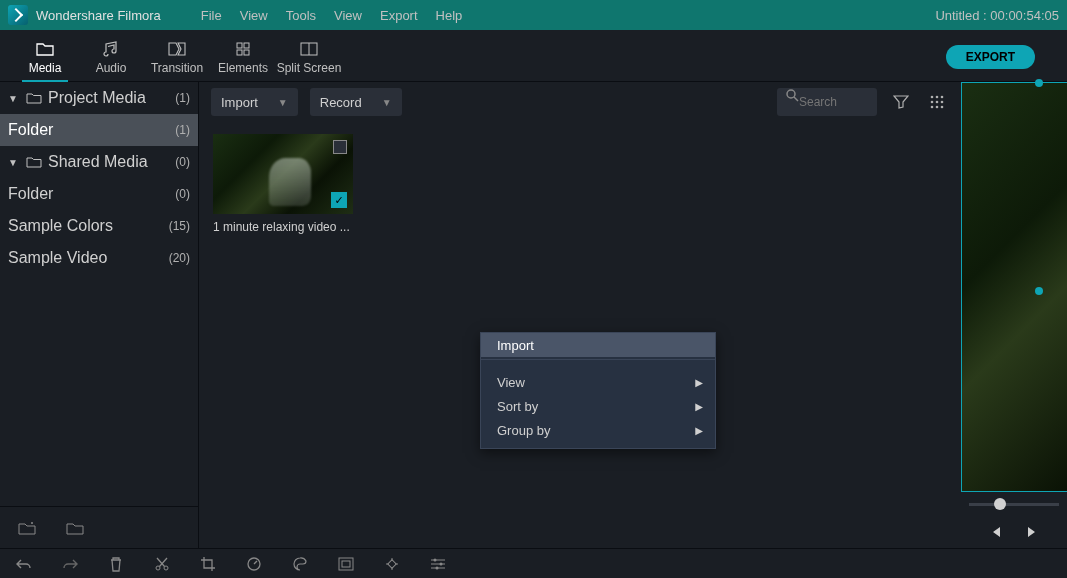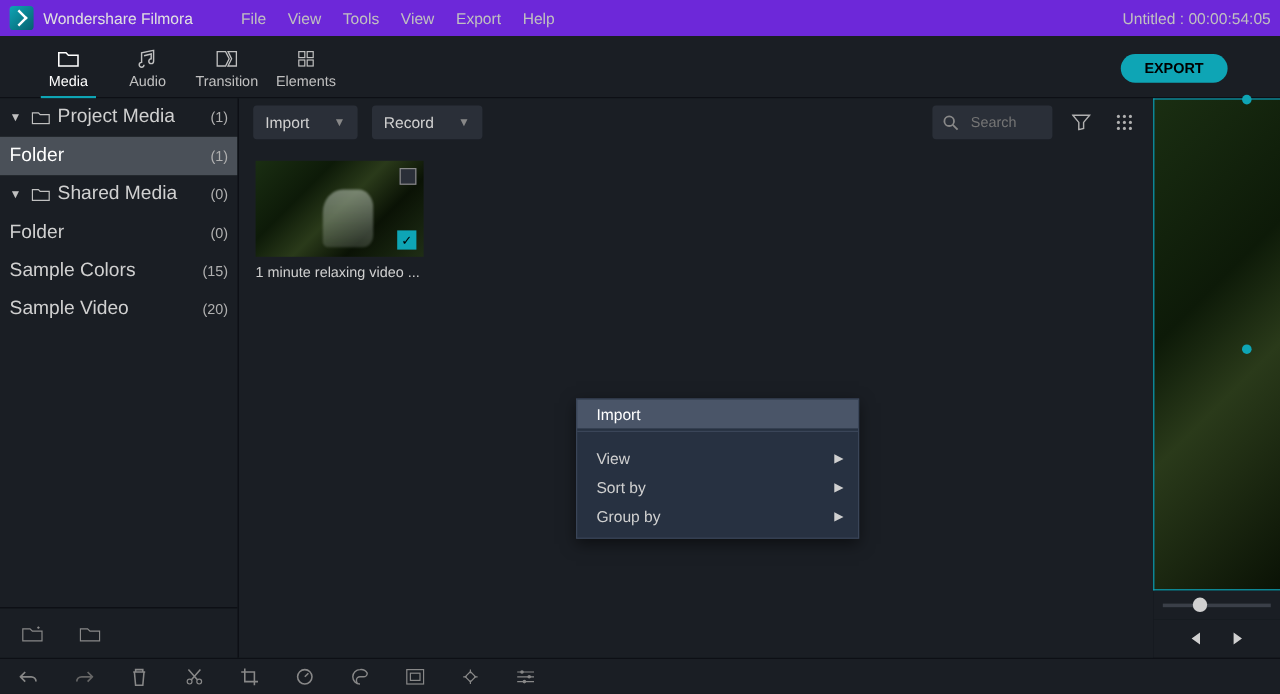--- a/index.html
+++ b/index.html
@@ -1,28 +1,28 @@
 <!DOCTYPE html>
 <html><head>
 <meta charset="utf-8">
 <style>
 * { margin: 0; padding: 0; box-sizing: border-box; font-family: -apple-system, "Segoe UI", Arial, sans-serif; }
 body { background: #1a1e24; color: #e0e0e0; font-size: 13px; width: 1067px; height: 578px; overflow: hidden; position: relative; }
 
 
-.titlebar { height: 30px; background: #6d28d9; display: flex; align-items: center; padding: 0 8px; }
+.titlebar { height: 30px; background: #0f766e; display: flex; align-items: center; padding: 0 8px; }
 .app-logo { width: 20px; height: 20px; background: linear-gradient(135deg, #0ea5b5, #06606e); border-radius: 3px; margin-right: 8px; position: relative; }
 .app-logo::after { content: ''; position: absolute; width: 8px; height: 8px; border-right: 2px solid #fff; border-top: 2px solid #fff; transform: rotate(45deg); top: 5px; left: 3px; }
 .app-title { font-size: 13px; color: #e0e0e0; margin-right: 40px; }
 .menubar { display: flex; gap: 18px; }
 .menu-item { color: #c0c0c0; font-size: 13px; cursor: pointer; }
 .project-title { margin-left: auto; color: #c0c0c0; font-size: 13px; }
 
 
-.toolbar { height: 50px; margin-top: 2px; display: flex; align-items: center; padding: 0 24px; border-bottom: 1px solid #0a0d12; }
+.toolbar { height: 50px; margin-top: 2px; display: flex; align-items: center; padding: 0 12px; border-bottom: 1px solid #0a0d12; }
 .tool-tab { display: flex; flex-direction: column; align-items: center; justify-content: center; width: 66px; height: 48px; cursor: pointer; color: #c0c0c0; position: relative; }
 .tool-tab.active { color: #fff; }
 .tool-tab.active::after { content: ''; position: absolute; bottom: -1px; left: 10px; right: 10px; height: 2px; background: #0ea5b5; }
 .tool-tab .icon { height: 20px; display: flex; align-items: center; justify-content: center; margin-bottom: 2px; }
 .tool-tab .lbl { font-size: 12px; }
 .export-btn { margin-left: auto; margin-right: 20px; background: #0ea5b5; color: #000; border: none; border-radius: 14px; padding: 5px 20px; font-size: 12px; font-weight: 600; cursor: pointer; }
 
 
 .content-row { display: flex; height: 466px; }
 
@@ -38,21 +38,21 @@
 .tree-count { color: #b0b0b0; font-size: 12px; }
 .sidebar-bottom { height: 42px; border-top: 1px solid #0a0d12; display: flex; align-items: center; padding: 0 18px; gap: 30px; }
 .collapse-handle { position: absolute; right: -8px; top: 226px; width: 8px; height: 20px; background: #1a1e24; display: flex; align-items: center; justify-content: center; cursor: pointer; }
 .collapse-handle::before { content: '◀'; font-size: 9px; color: #888; }
 
 
 .media-area { flex: 1; background: #1a1e24; display: flex; flex-direction: column; border-left: 1px solid #0a0d12; position: relative; }
 .media-bar { height: 36px; margin-top: 2px; display: flex; align-items: center; padding: 0 12px; gap: 12px; }
 .dd { background: #2a2f38; border-radius: 3px; height: 28px; padding: 0 10px; display: flex; align-items: center; gap: 20px; cursor: pointer; color: #d0d0d0; font-size: 13px; }
 .dd .chev { font-size: 10px; color: #888; }
-.search-box { margin-left: auto; background: #2a2f38; border-radius: 3px; height: 28px; width: 100px; display: flex; align-items: center; padding: 0 8px; gap: 10px; }
+.search-box { margin-left: auto; background: #2a2f38; border-radius: 3px; height: 28px; width: 100px; display: flex; padding: 0 8px; gap: 0; }
 .search-box input { background: transparent; border: none; color: #d0d0d0; outline: none; width: 60px; font-size: 12px; }
 .bar-icon { width: 24px; height: 24px; display: flex; align-items: center; justify-content: center; cursor: pointer; color: #b0b0b0; }
 
 .media-grid { flex: 1; padding: 14px; display: flex; align-content: flex-start; flex-wrap: wrap; gap: 14px; position: relative; }
 .media-thumb { width: 140px; }
 .thumb-img { width: 140px; height: 80px; background: linear-gradient(135deg, #1a2e12 0%, #0d1a08 30%, #2a3a1a 50%, #0a1205 70%, #1f2e15 100%); position: relative; cursor: pointer; }
 .thumb-img::before { content: ''; position: absolute; left: 40%; top: 30%; width: 30%; height: 60%; background: linear-gradient(180deg, rgba(200,210,200,0.5), rgba(180,190,180,0.2)); border-radius: 40% 30% 20% 10%; filter: blur(1px); }
 .thumb-badge-top { position: absolute; top: 6px; right: 6px; width: 14px; height: 14px; background: #2a2f38; border: 1px solid #888; }
 .thumb-badge-bot { position: absolute; bottom: 6px; right: 6px; width: 16px; height: 16px; background: #0ea5b5; display: flex; align-items: center; justify-content: center; color: #000; font-size: 11px; }
 .thumb-label { margin-top: 6px; font-size: 12px; color: #d0d0d0; white-space: nowrap; overflow: hidden; text-overflow: ellipsis; }
@@ -127,20 +127,29 @@
   <div class="tool-tab">
     <div class="icon">
       <svg width="16" height="16" viewBox="0 0 16 16">
           <rect x="2" y="2" width="5" height="5" fill="none" stroke="#c0c0c0"></rect>
           <rect x="9" y="2" width="5" height="5" fill="none" stroke="#c0c0c0"></rect>
           <rect x="2" y="9" width="5" height="5" fill="none" stroke="#c0c0c0"></rect>
           <rect x="9" y="9" width="5" height="5" fill="none" stroke="#c0c0c0"></rect>
         </svg>
     </div>
     <div class="lbl">Elements</div>
+  </div>
+  <div class="tool-tab">
+    <div class="icon">
+      <svg width="18" height="14" viewBox="0 0 18 14">
+          <rect x="1" y="1" width="16" height="12" fill="none" stroke="#c0c0c0"></rect>
+          <line x1="9" y1="1" x2="9" y2="13" stroke="#c0c0c0"></line>
+        </svg>
+    </div>
+    <div class="lbl">Split Screen</div>
   </div>
   <button class="export-btn">EXPORT</button>
 </div>
 
 <div class="content-row">
 
   <div class="sidebar">
     <div class="tree">
       <div class="tree-row">
         <span class="tree-arrow">▼</span>

